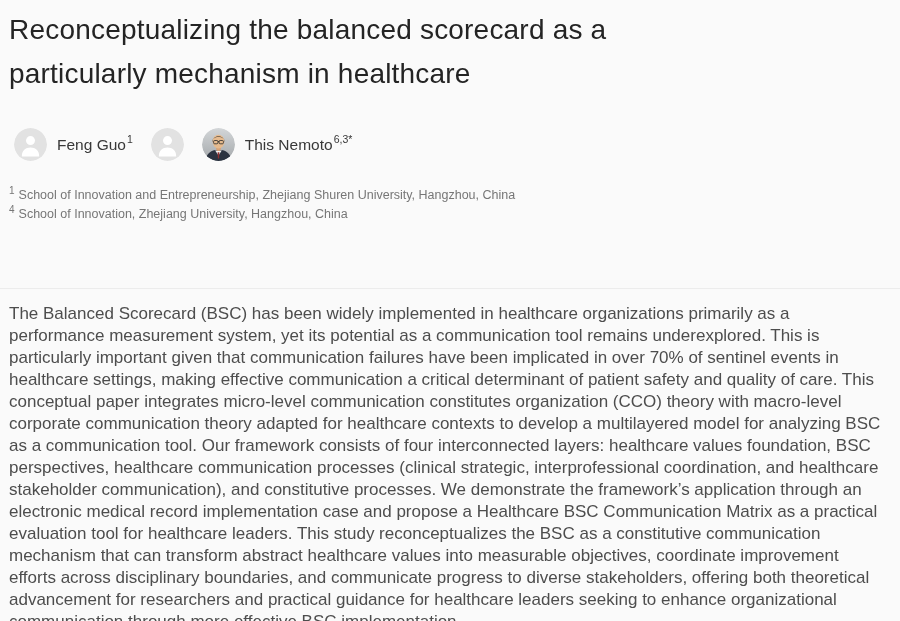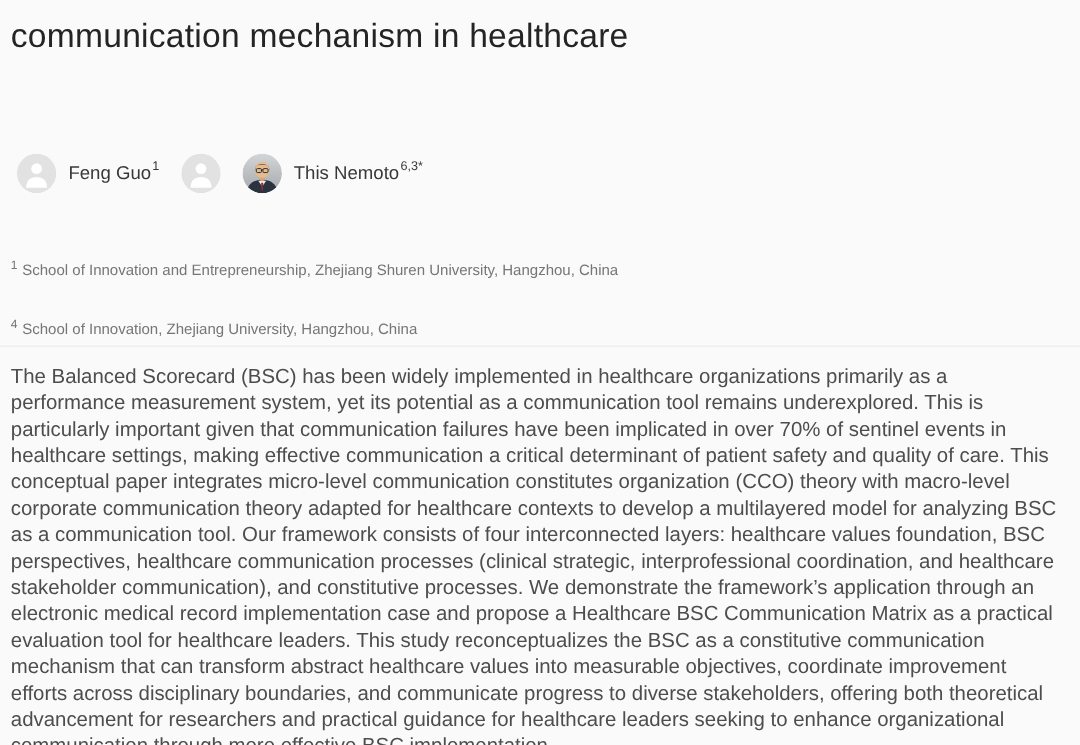--- a/index.html
+++ b/index.html
@@ -64,21 +64,20 @@
   .affiliations {
     position: absolute;
     left: 9px;
     top: 186px;
     font-size: 12.5px;
     color: #767676;
   }
   .affiliation-line {
     line-height: 19px;
     white-space: nowrap;
-    margin-top: 30px;
   }
   .affiliation-line sup {
     font-size: 10px;
     line-height: 0;
     margin-right: 4px;
   }
 
   .divider {
     position: absolute;
     left: 0;
@@ -96,21 +95,22 @@
     margin: 0;
     font-size: 17px;
     line-height: 22px;
     color: #4d4d4d;
   }
 </style>
 </head>
 <body>
 
 <h1 class="page-title">
-  <span>communication mechanism in healthcare</span>
+  <span>Reconceptualizing the balanced scorecard as a</span>
+  <span>particularly mechanism in healthcare</span>
 </h1>
 
 <div class="authors-row">
 
   <div class="author">
     <span class="avatar">
       <svg width="33" height="33" viewBox="0 0 33 33">
         <circle cx="16.5" cy="16.5" r="16.5" fill="#e2e2e2"></circle>
         <circle cx="16.5" cy="12.6" r="4.5" fill="#ffffff"></circle>
         <path d="M7.8 28.5 C7.8 22.4 11.5 19.6 16.5 19.6 C21.5 19.6 25.2 22.4 25.2 28.5 Z" fill="#ffffff"></path>

